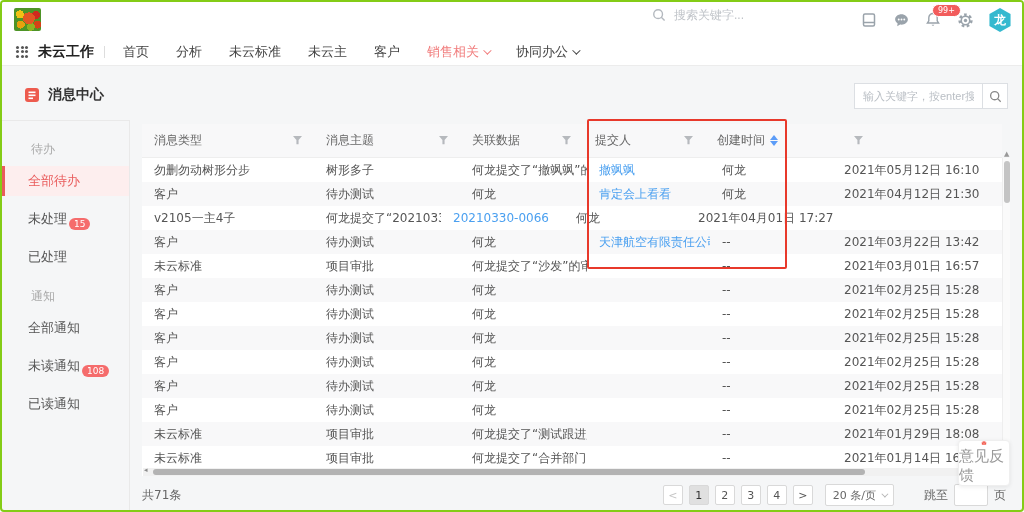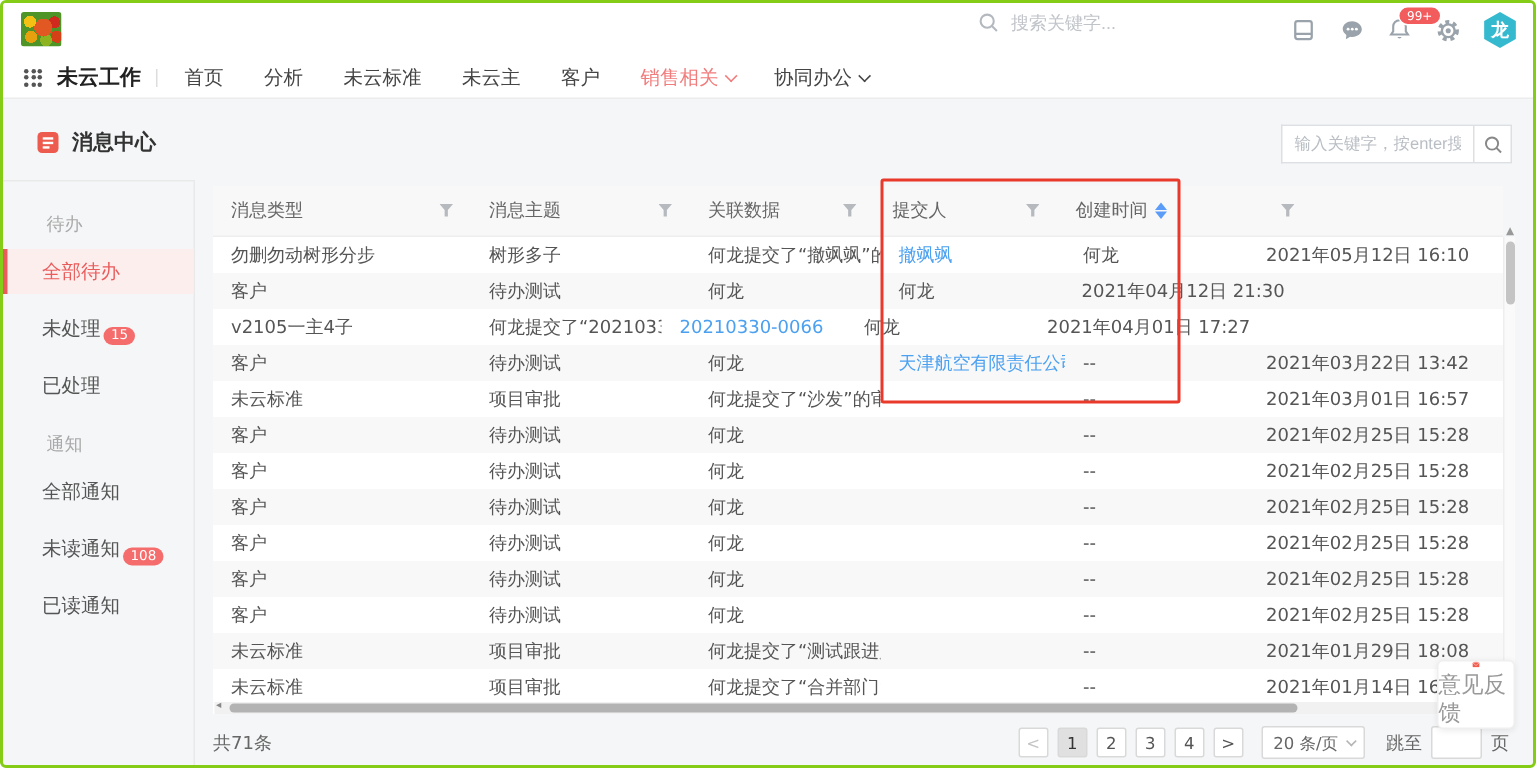--- a/index.html
+++ b/index.html
@@ -92,21 +92,21 @@
   .footer { position:absolute; left:140px; right:16px; top:479px; height:28px; display:flex;
             align-items:center; justify-content:space-between; font-size:12px; color:#666; }
   .pager { display:flex; align-items:center; gap:6px; }
   .pg-btn { min-width:20px; height:20px; border:1px solid #d9d9d9; background:#fff; border-radius:2px;
             display:flex; align-items:center; justify-content:center; font-size:11px; color:#555; cursor:pointer; }
   .pg-btn.cur { background:#e0e0e0; color:#333; }
   .pg-btn.dis { color:#c5c5c5; }
   .pg-size { height:22px; border:1px solid #d9d9d9; border-radius:2px; background:#fff; display:flex;
              align-items:center; gap:5px; padding:0 7px; font-size:11px; color:#666; cursor:pointer; margin-left:6px; }
   .pg-size .chev { border-color:#b5b5b5; width:5px; height:5px; }
-  .jump { display:flex; align-items:center; gap:6px; margin-left:8px; }
+  .jump { display:flex; align-items:center; gap:6px; margin-left:24px; }
   .jump input { width:34px; height:22px; border:1px solid #d9d9d9; border-radius:2px; outline:none; }
 
   
   .red-box { position:absolute; left:585px; top:117px; width:200px; height:150px;
              border:2px solid #e8392b; border-radius:2px; pointer-events:none; z-index:50; }
   .feedback { position:absolute; right:12px; top:438px; width:52px; height:46px; background:#fff;
               border:1px solid #efefef; border-radius:4px; box-shadow:0 1px 4px rgba(0,0,0,.08);
               display:flex; flex-direction:column; align-items:center; justify-content:center; gap:2px;
               cursor:pointer; z-index:40; }
   .feedback span { font-size:15px; color:#999; }
@@ -276,20 +276,21 @@
           <div class="t-c" style="width: 146px;">树形多子</div>
           <div class="t-c" style="width: 127px;">何龙提交了“撤飒飒”的审批申...</div>
           <div class="t-c link" style="width: 123px;">撤飒飒</div>
           <div class="t-c" style="width: 122px;">何龙</div>
           <div class="t-c" style="width: 170px;">2021年05月12日 16:10</div>
         </div>
         <div class="t-row alt">
           <div class="t-c" style="width: 172px;">客户</div>
           <div class="t-c" style="width: 146px;">待办测试</div>
           <div class="t-c" style="width: 127px;">何龙</div>
+          <div class="t-c link" style="width: 123px;">肯定会上看看</div>
           <div class="t-c" style="width: 122px;">何龙</div>
           <div class="t-c" style="width: 170px;">2021年04月12日 21:30</div>
         </div>
         <div class="t-row">
           <div class="t-c" style="width: 172px;">v2105一主4子</div>
           <div class="t-c" style="width: 127px;">何龙提交了“20210330-0066”...</div>
           <div class="t-c link" style="width: 123px; text-align: right;">20210330-0066</div>
           <div class="t-c" style="width: 122px;">何龙</div>
           <div class="t-c" style="width: 170px;">2021年04月01日 17:27</div>
         </div>

